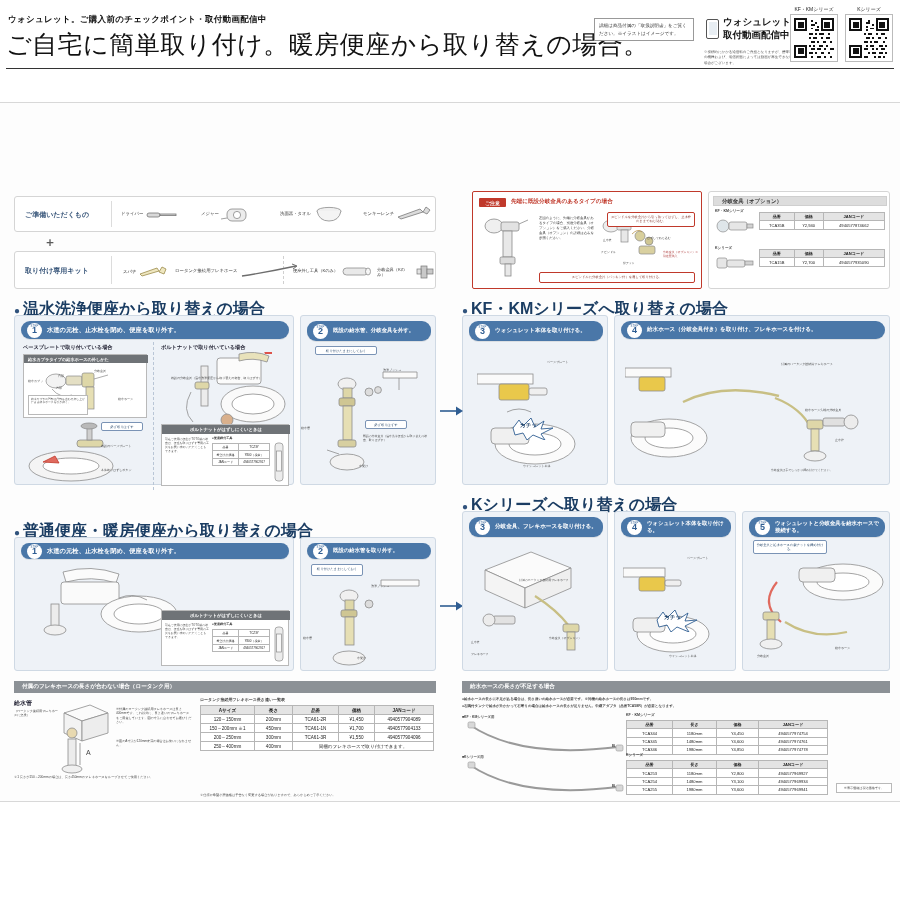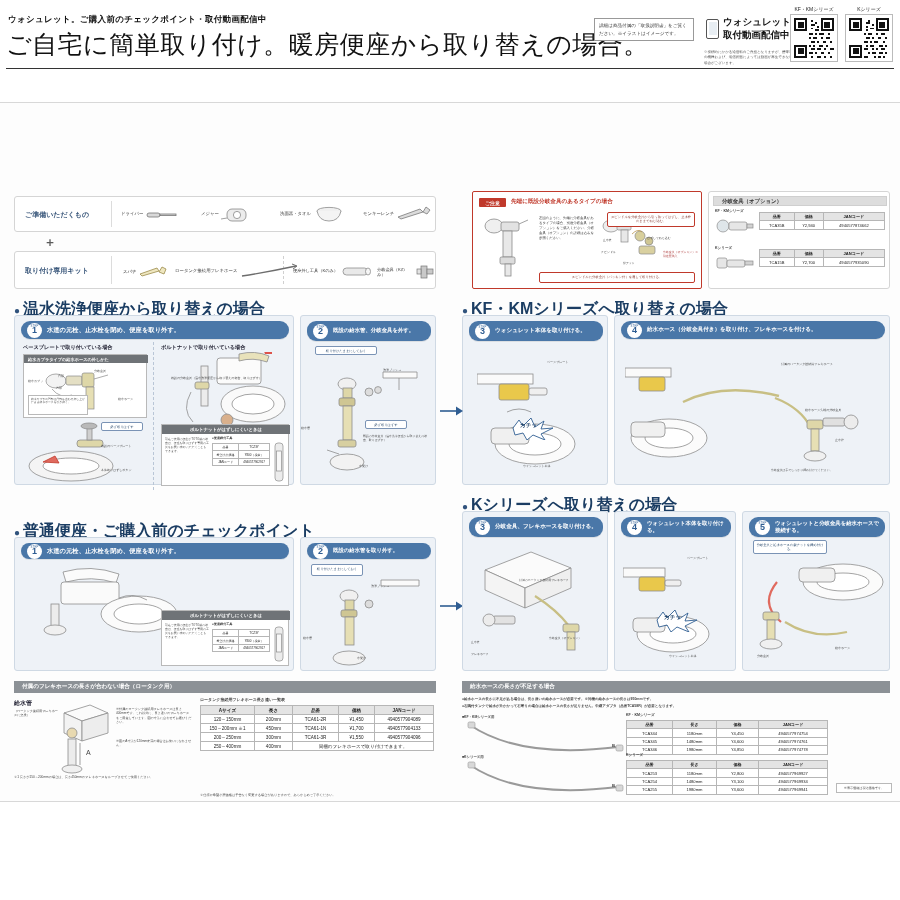--- a/index.html
+++ b/index.html
@@ -718,21 +718,21 @@
           </g>
         </svg>
       </div>
 
       <div class="micro" style="position:absolute; left:166px; top:46px; width:56px; font-size:3px;">付属のロータンク接続用フレキホース</div>
       <div class="micro" style="position:absolute; left:190px; top:92px; width:62px; font-size:3px;">給水ホース先端の分岐金具</div>
       <div class="micro" style="position:absolute; left:220px; top:122px; font-size:3px;">止水栓</div>
       <div class="micro" style="position:absolute; left:156px; top:152px; width:114px; font-size:2.9px;">分岐金具は手でしっかり締め付けてください。</div>
     </div>
 
-    <div class="sec-title" style="left:14px; top:418px;">普通便座・ご購入前のチェックポイント</div>
+    <div class="sec-title" style="left:14px; top:418px;">普通便座・暖房便座から取り替えの場合</div>
 
     <div class="panel" style="left:14px; top:434px; width:280px; height:134px;">
       <div class="step-bar" style="left:6px; top:5px; width:268px; height:16px;">
         <div class="step-num">
           <span class="sp">STEP</span>
           <span class="nm">1</span>
         </div>
         <div class="step-txt">水道の元栓、止水栓を閉め、便座を取り外す。</div>
       </div>
 

